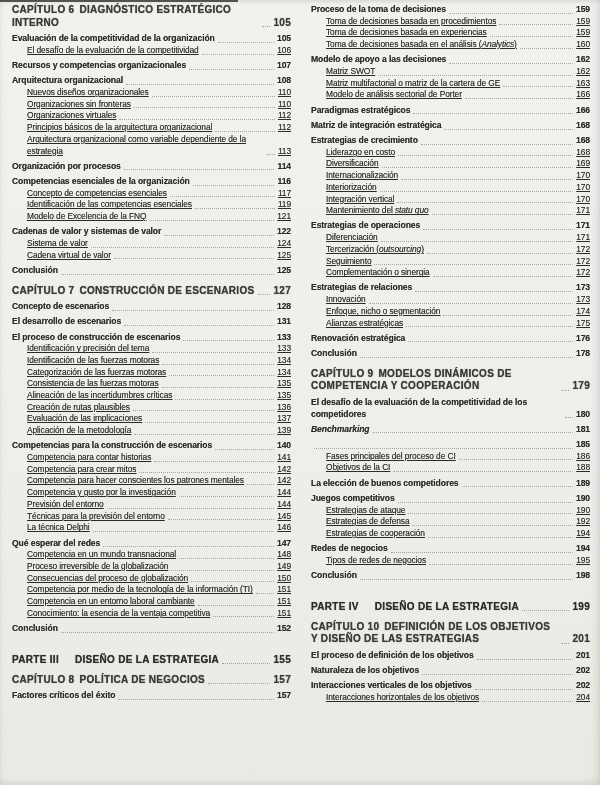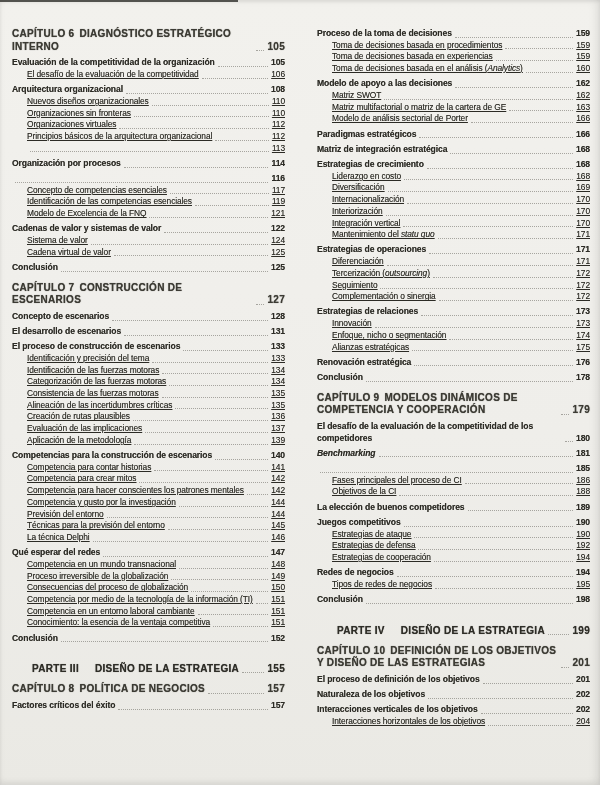--- a/index.html
+++ b/index.html
@@ -7,23 +7,23 @@
   body {
     font-family: "Liberation Sans", sans-serif;
     background:#e9e8e4;
     overflow:hidden;
     position:relative;
   }
   .page {
     position:absolute; inset:0;
     background: linear-gradient(180deg,#f2f1ed 0%, #efeeea 55%, #eae9e4 100%);
     box-shadow: inset -4px 0 8px rgba(0,0,0,0.07), inset 0 -3px 6px rgba(0,0,0,0.05), inset 0 2px 3px rgba(0,0,0,0.06);
-    padding:28px 10px 6px 12px;
+    padding:4px 10px 6px 12px;
     display:flex;
-    gap:32px;
+    gap:20px;
   }
   .scan-artifact {
     position:absolute; top:0; left:0; width:238px; height:2px;
     background:#23231f; opacity:.75;
   }
   .col { flex:1 1 0; min-width:0; }
   .row {
     display:flex; align-items:flex-end;
     font-size:8.4px; line-height:11.7px; letter-spacing:-0.1px;
     color:#2c2b25;
@@ -43,21 +43,21 @@
     letter-spacing:0.3px; margin-top:8px; margin-bottom:4px;
     color:#3c3b34;
     text-shadow: 0 0 0.8px rgba(60,59,52,0.85);
   }
   .part {
     font-weight:700; font-size:10px; line-height:13px;
     letter-spacing:0.3px; margin-top:18px; margin-bottom:2px;
     color:#2e2d27;
     text-shadow: 0 0 0.7px rgba(46,45,39,0.8);
   }
-  .part .lbl { margin-right:16px;margin-left:20px; }
+  .part .lbl { margin-right:16px; }
   .chapter .lbl { margin-right:5px; }
   .it { font-style:italic;text-align:center; }
   .col > .row:first-child { margin-top:0; }
 </style>
 </head>
 <body>
 
 <div class="page">
   <div class="scan-artifact"></div>
   <div class="col">
@@ -70,20 +70,25 @@
         <span class="txt">Evaluación de la competitividad de la organización</span>
         <span class="leader"></span>
         <span class="pg">105</span>
       </div>
       <div class="row sub">
         <span class="txt">El desafío de la evaluación de la competitividad</span>
         <span class="leader"></span>
         <span class="pg">106</span>
       </div>
       <div class="row section">
+        <span class="txt">Recursos y competencias organizacionales</span>
+        <span class="leader"></span>
+        <span class="pg">107</span>
+      </div>
+      <div class="row section">
         <span class="txt">Arquitectura organizacional</span>
         <span class="leader"></span>
         <span class="pg">108</span>
       </div>
       <div class="row sub">
         <span class="txt">Nuevos diseños organizacionales</span>
         <span class="leader"></span>
         <span class="pg">110</span>
       </div>
       <div class="row sub">
@@ -95,29 +100,31 @@
         <span class="txt">Organizaciones virtuales</span>
         <span class="leader"></span>
         <span class="pg">112</span>
       </div>
       <div class="row sub">
         <span class="txt">Principios básicos de la arquitectura organizacional</span>
         <span class="leader"></span>
         <span class="pg">112</span>
       </div>
       <div class="row sub">
+        <span class="txt">Arquitectura organizacional como variable dependiente de la estrategia</span>
         <span class="leader"></span>
         <span class="pg">113</span>
       </div>
       <div class="row section">
         <span class="txt">Organización por procesos</span>
         <span class="leader"></span>
         <span class="pg">114</span>
       </div>
       <div class="row section">
+        <span class="txt">Competencias esenciales de la organización</span>
         <span class="leader"></span>
         <span class="pg">116</span>
       </div>
       <div class="row sub">
         <span class="txt">Concepto de competencias esenciales</span>
         <span class="leader"></span>
         <span class="pg">117</span>
       </div>
       <div class="row sub">
         <span class="txt">Identificación de las competencias esenciales</span>

